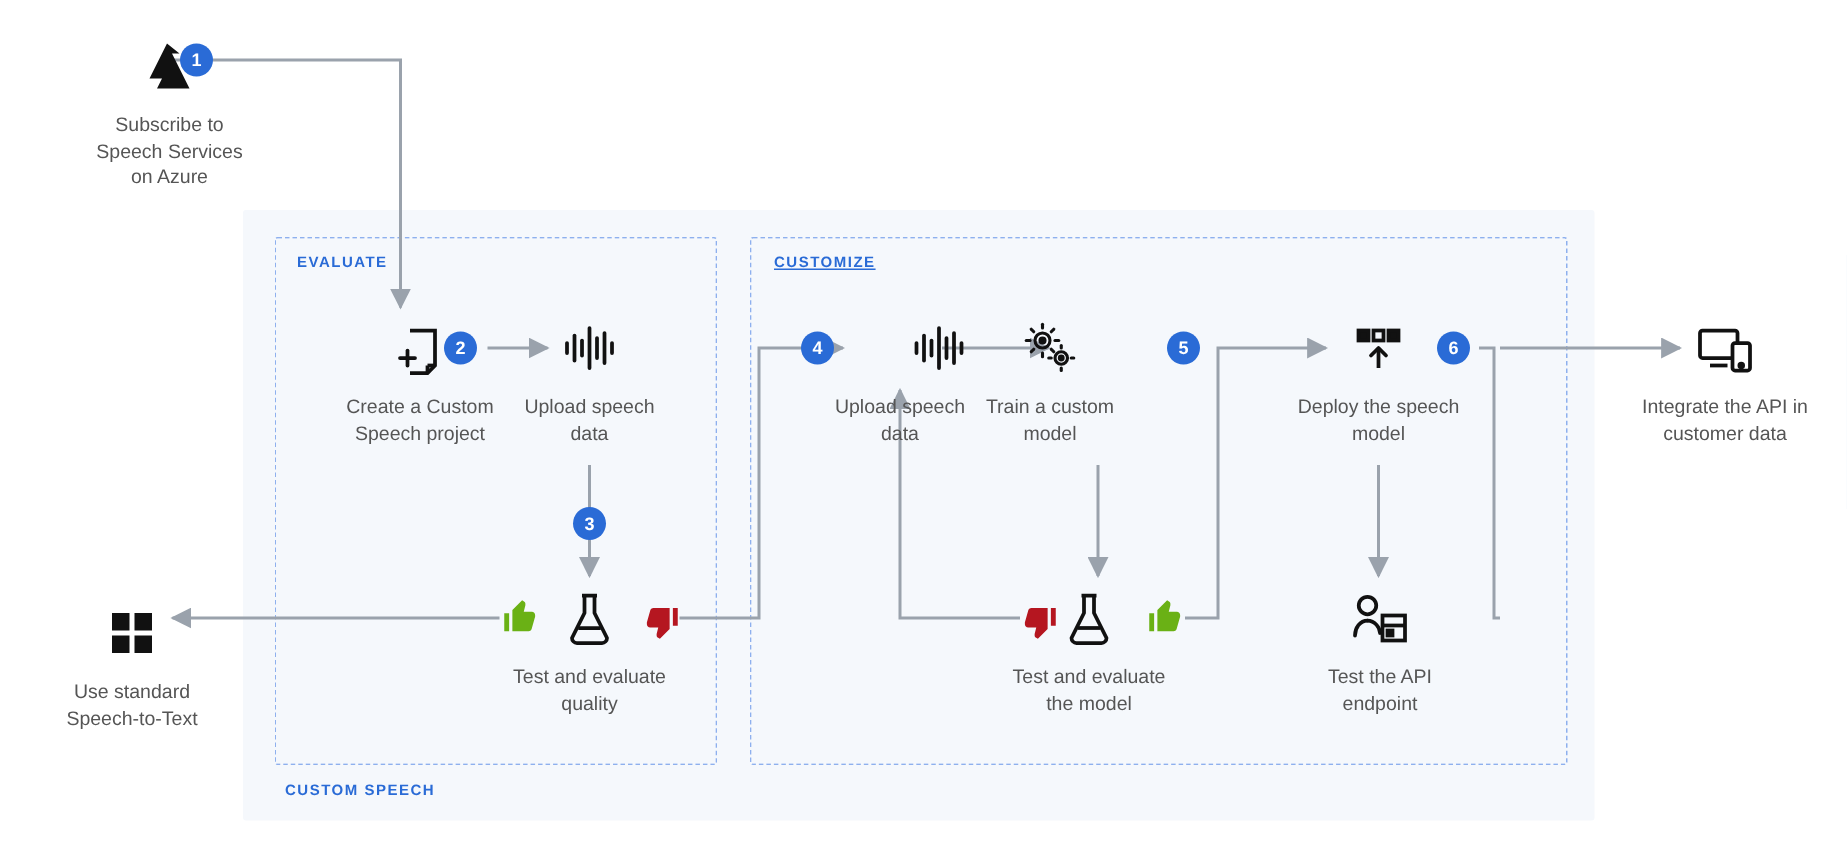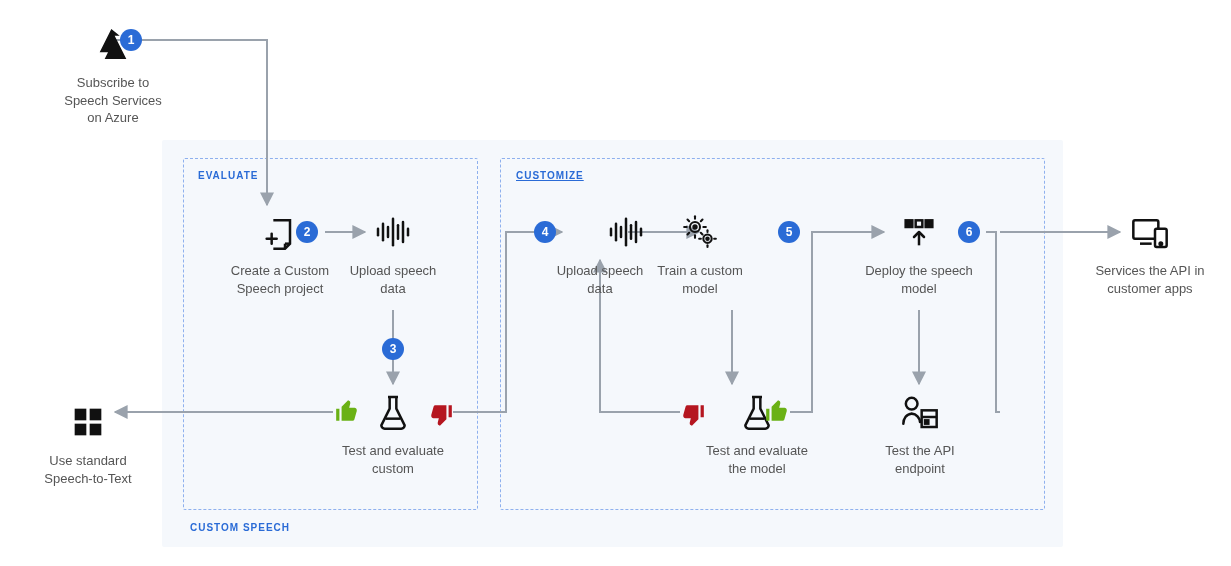--- a/index.html
+++ b/index.html
@@ -177,21 +177,21 @@
   <div class="node-label">Upload speech data</div>
 </div>
 
 <div class="node" style="left:335px; top:390px; width:116px;">
   <div class="icon-wrap">
     <svg viewBox="0 0 48 48" fill="none" stroke="#111" stroke-width="3" stroke-linejoin="round">
       <path d="M18 6 H30 M20 6 V20 L10 40 A4 4 0 0 0 14 44 H34 A4 4 0 0 0 38 40 L28 20 V6"></path>
       <line x1="15" y1="32" x2="33" y2="32"></line>
     </svg>
   </div>
-  <div class="node-label">Test and evaluate custom</div>
+  <div class="node-label">Test and evaluate quality</div>
 </div>
 
 <div class="thumb" style="left:334px; top:398px;">
   <svg viewBox="0 0 24 24">
       <path d="M2 21h3V10H2v11zm19-10c0-1.1-.9-2-2-2h-5l1-4V4c0-.4-.2-.8-.4-1L13 2 7 8v13h10c.8 0 1.5-.5 1.8-1.2l2-7c.1-.3.2-.5.2-.8v-1z" fill="#6ab115"></path>
     </svg>
 </div>
 <div class="thumb" style="left:428px; top:402px;">
   <svg viewBox="0 0 24 24">
       <path d="M22 3h-3v11h3V3zM3 13c0 1.1.9 2 2 2h5l-1 4v1c0 .4.2.8.4 1L11 22l6-6V3H7c-.8 0-1.5.5-1.8 1.2l-2 7c-.1.3-.2.5-.2.8v1z" fill="#b51620"></path>
@@ -234,21 +234,21 @@
           <line x1="33" y1="24" x2="33" y2="22"></line>
           <line x1="33" y1="40" x2="33" y2="42"></line>
           <line x1="25" y1="32" x2="23" y2="32"></line>
           <line x1="41" y1="32" x2="43" y2="32"></line>
         </g>
     </svg>
   </div>
   <div class="node-label">Train a custom model</div>
 </div>
 
-<div class="node" style="left:699px; top:390px; width:116px;">
+<div class="node" style="left:668px; top:390px; width:116px;">
   <div class="icon-wrap">
     <svg viewBox="0 0 48 48" fill="none" stroke="#111" stroke-width="3" stroke-linejoin="round">
       <path d="M18 6 H30 M20 6 V20 L10 40 A4 4 0 0 0 14 44 H34 A4 4 0 0 0 38 40 L28 20 V6"></path>
       <line x1="15" y1="32" x2="33" y2="32"></line>
     </svg>
   </div>
   <div class="node-label">Test and evaluate the model</div>
 </div>
 
 <div class="thumb" style="left:680px; top:402px;">
@@ -291,14 +291,14 @@
 
 <div class="node" style="left:1090px; top:210px; width:120px;">
   <div class="icon-wrap">
     <svg viewBox="0 0 48 48" fill="none" stroke="#111" stroke-width="3">
       <rect x="4" y="10" width="30" height="22" rx="2"></rect>
         <line x1="12" y1="38" x2="26" y2="38"></line>
       <rect x="30" y="20" width="14" height="22" rx="2" fill="#fff"></rect>
         <circle cx="37" cy="38" r="1.5" fill="#111"></circle>
     </svg>
   </div>
-  <div class="node-label">Services the API in customer apps</div>
+  <div class="node-label">Integrate the API in customer data</div>
 </div>
 
 </body></html>

